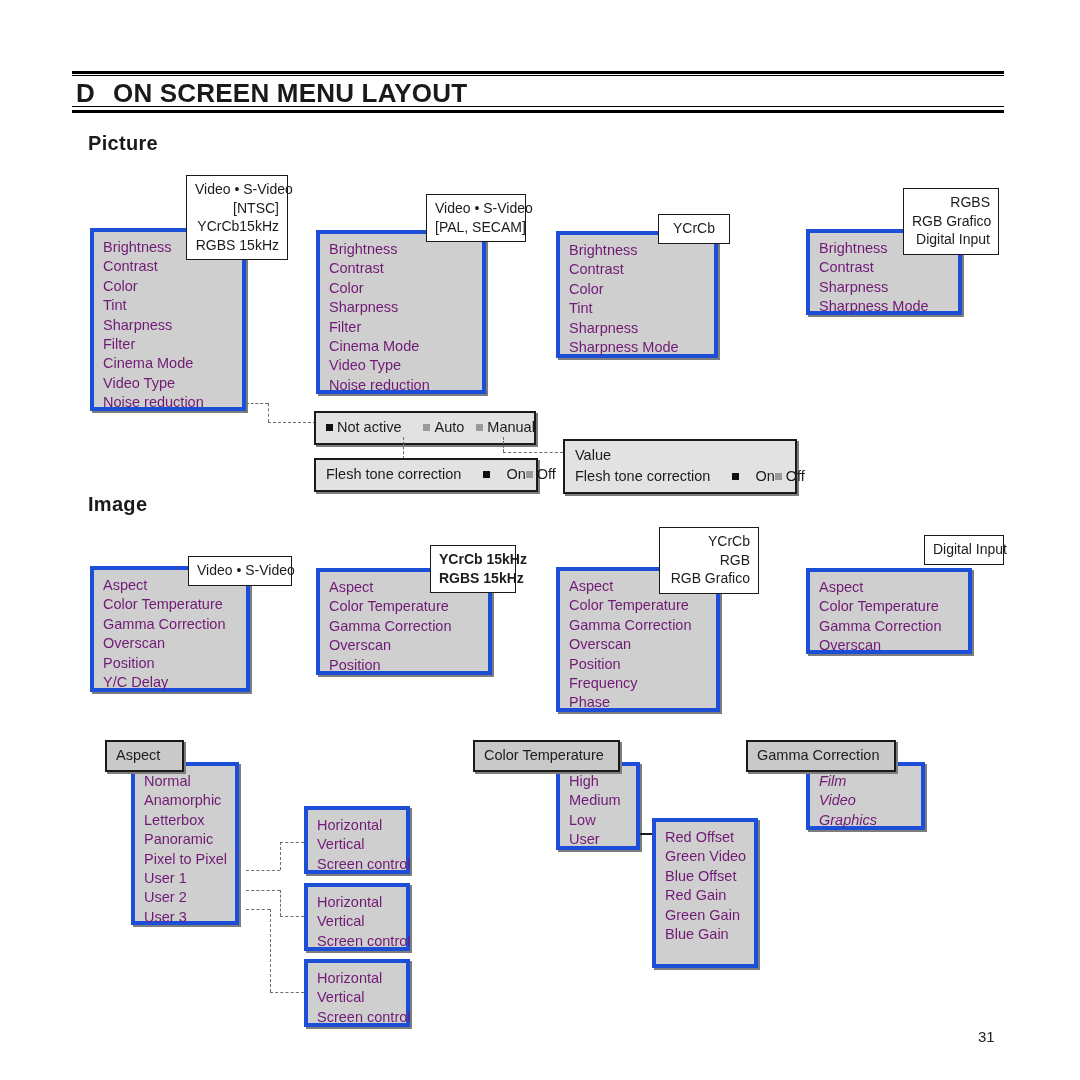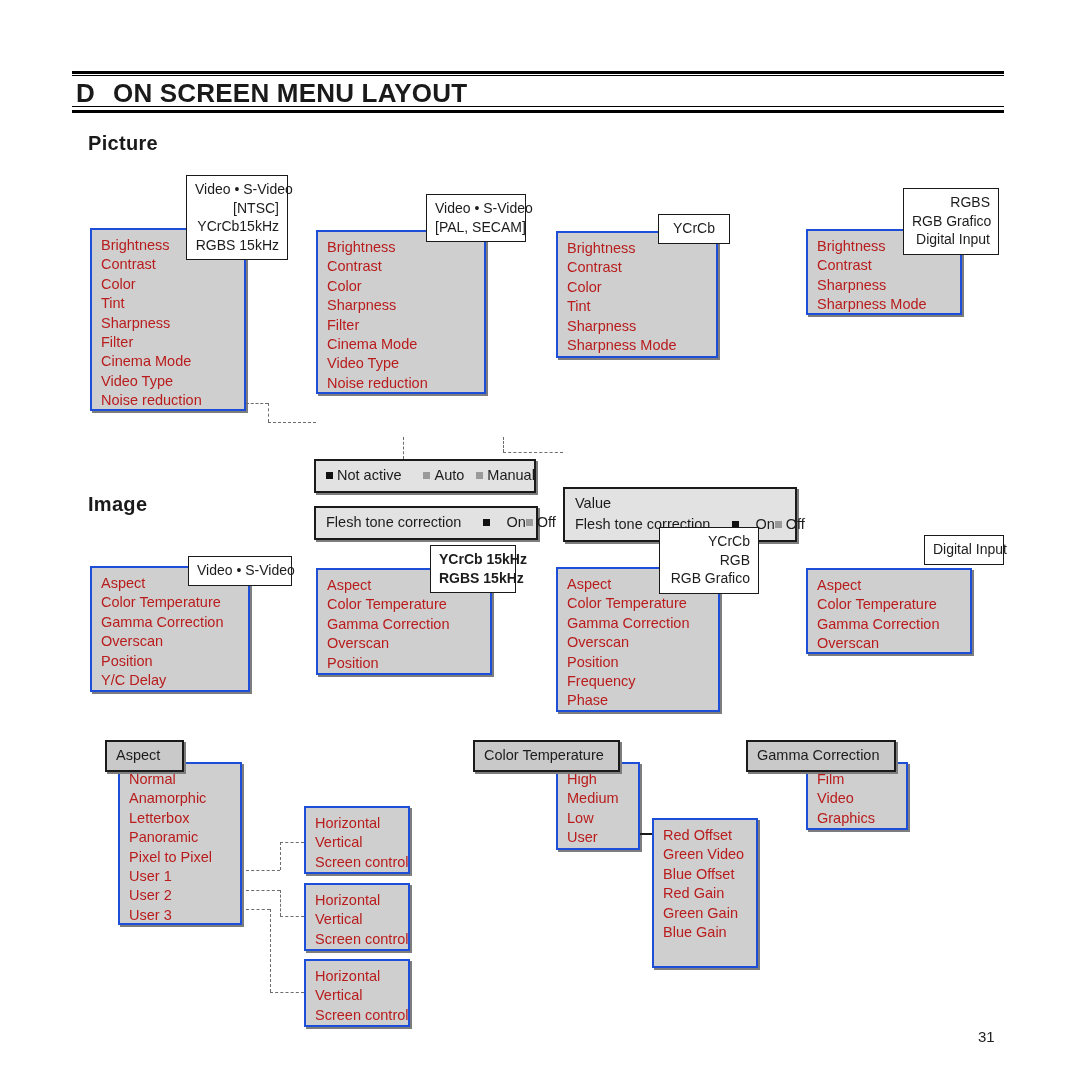--- a/index.html
+++ b/index.html
@@ -78,26 +78,26 @@
     font-size: 15px;
     color: #222;
     margin-top: 16px;
   }
 
   
   .menu {
     position: absolute;
     box-sizing: border-box;
     background: #cfcfcf;
-    border: 2px solid #1d4ed8;
+    border: 4px solid #1d4ed8;
     box-shadow: 2px 2px 0 #7d7d7d;
     padding: 6px 9px 7px 9px;
     font-size: 14.5px;
     line-height: 19.4px;
-    color: #b91c1c;
+    color: #701a75;
   }
   .menu .row { white-space: nowrap; }
 
   
   .callout {
     position: absolute;
     box-sizing: border-box;
     background: #ffffff;
     border: 1.6px solid #1a1a1a;
     padding: 4px 8px 5px 8px;
@@ -131,21 +131,20 @@
     position: absolute;
     box-sizing: border-box;
     background: #e2e2e2;
     border: 2px solid #1a1a1a;
     box-shadow: 2px 2px 0 #7d7d7d;
     padding: 4px 10px 5px 10px;
     font-size: 14.5px;
     line-height: 21px;
     white-space: nowrap;
     color: #1c1c1c;
-    margin-top: 48px;
   }
   .sq {
     display: inline-block;
     width: 7px; height: 7px;
     background: #111;
     margin-right: 4px;
     vertical-align: 1px;
   }
   .sq.off { background: #9a9a9a; }
   .gap { display: inline-block; width: 22px; }
@@ -293,21 +292,21 @@
     <div>Digital Input</div>
   </div>
   <div class="menu" id="im4" style="left:806px; top:568px; width:166px; height:86px;">
     <div class="row">Aspect</div>
     <div class="row">Color Temperature</div>
     <div class="row">Gamma Correction</div>
     <div class="row">Overscan</div>
   </div>
 
   <div class="tab-label" id="aspect-tab" style="left:105px; top:740px; width:79px;">Aspect</div>
-  <div class="menu" id="aspect-body" style="left:118px; top:762px; width:124px; height:163px;">
+  <div class="menu" id="aspect-body" style="left:131px; top:762px; width:108px; height:163px;">
     <div class="row">Normal</div>
     <div class="row">Anamorphic</div>
     <div class="row">Letterbox</div>
     <div class="row">Panoramic</div>
     <div class="row">Pixel to Pixel</div>
     <div class="row">User 1</div>
     <div class="row">User 2</div>
     <div class="row">User 3</div>
   </div>
 
@@ -352,19 +351,19 @@
   <div class="menu" id="ct-gains" style="left:652px; top:818px; width:106px; height:150px;">
     <div class="row">Red Offset</div>
     <div class="row">Green Video</div>
     <div class="row">Blue Offset</div>
     <div class="row">Red Gain</div>
     <div class="row">Green Gain</div>
     <div class="row">Blue Gain</div>
   </div>
 
   <div class="tab-label" id="gc-tab" style="left:746px; top:740px; width:150px;">Gamma Correction</div>
-  <div class="menu" id="gc-body" style="left:806px; top:762px; width:102px; height:68px;">
+  <div class="menu" id="gc-body" style="left:806px; top:762px; width:119px; height:68px;font-style:italic;">
     <div class="row">Film</div>
     <div class="row">Video</div>
     <div class="row">Graphics</div>
   </div>
 
 </div>
 
 </body></html>

